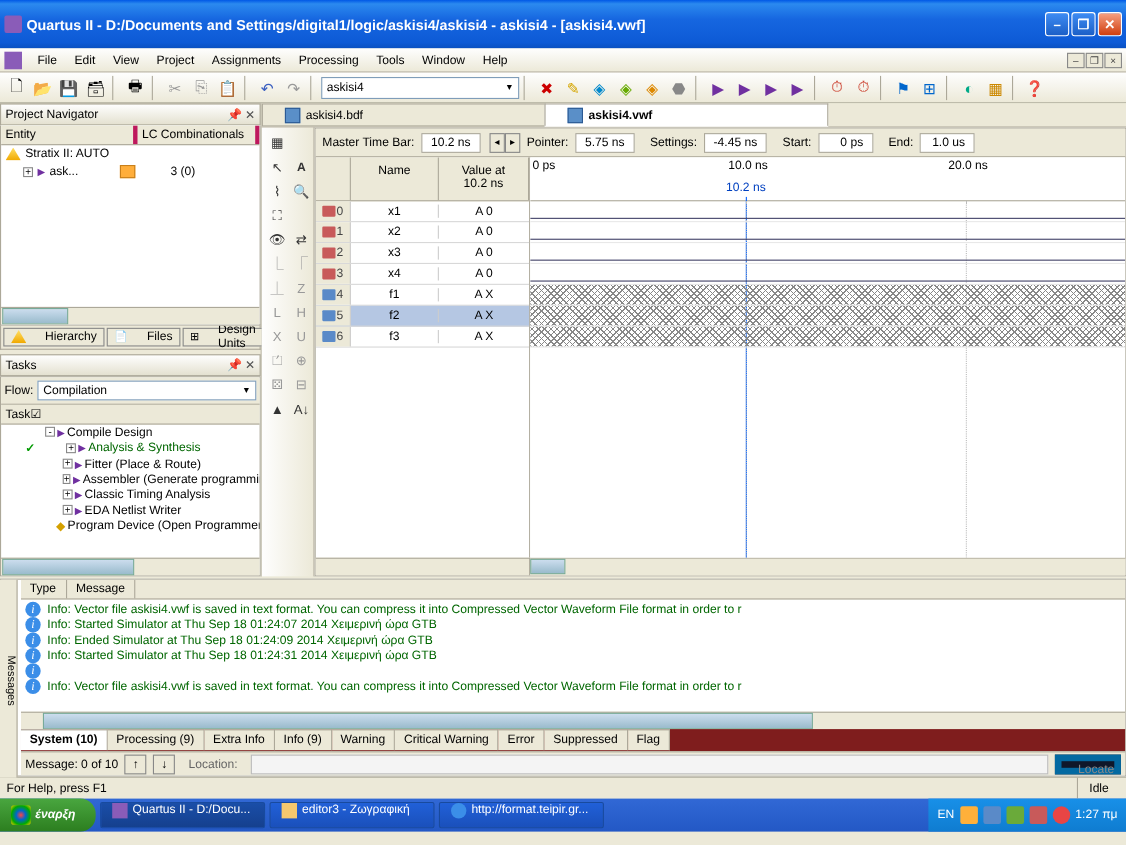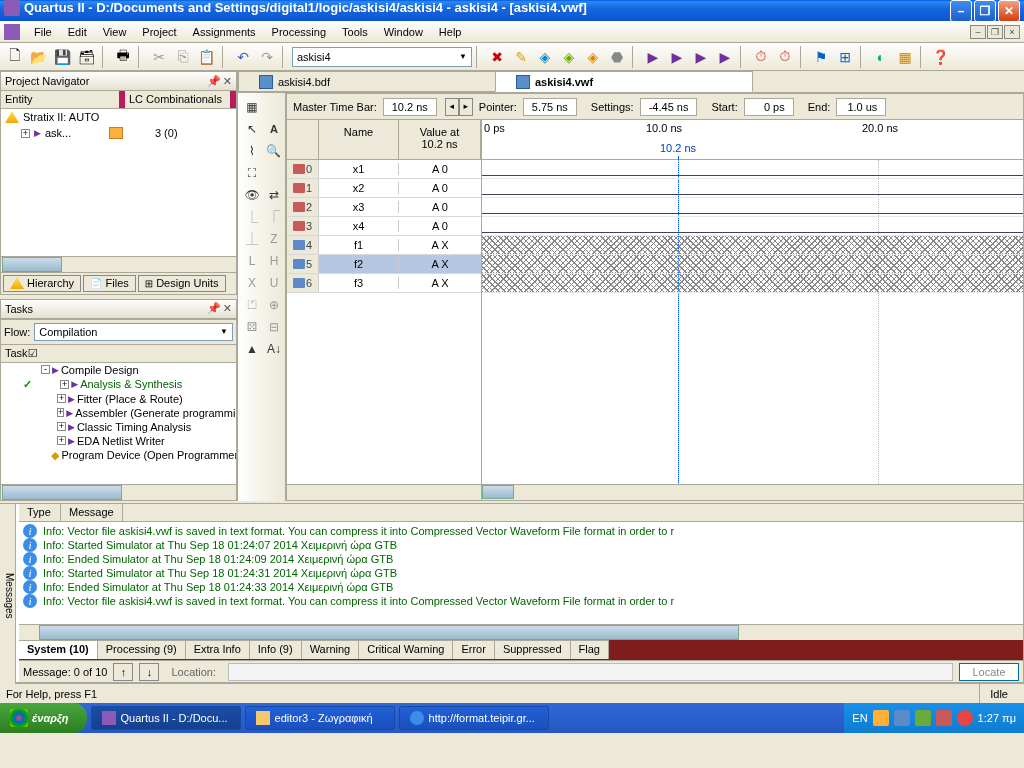--- a/index.html
+++ b/index.html
@@ -1,17 +1,17 @@
 <!DOCTYPE html>
 <html><head>
 <meta charset="utf-8">
 <style>
 *{box-sizing:border-box;margin:0;padding:0;font-family:Tahoma,Arial,sans-serif;font-size:11px;user-select:none}
 body{background:#ece9d8;width:1024px;height:768px;overflow:hidden;position:relative}
-.titlebar{height:21px;background:linear-gradient(to bottom,#0058e6 0%,#2b8aef 8%,#1666e0 40%,#0d5ad6 88%,#0950c0 100%);display:flex;align-items:flex-start;padding:0 4px;color:#fff}
+.titlebar{height:44px;background:linear-gradient(to bottom,#0058e6 0%,#2b8aef 8%,#1666e0 40%,#0d5ad6 88%,#0950c0 100%);display:flex;align-items:center;padding:0 4px;color:#fff}
 .titlebar-icon{width:16px;height:16px;margin-right:4px;background:#8a5cb8;border-radius:2px}
 .titlebar-text{flex:1;font-weight:bold;font-size:13px}
 .win-btns{display:flex;gap:2px}
 .win-btn{width:22px;height:22px;border:1px solid #fff;border-radius:3px;display:flex;align-items:center;justify-content:center;font-weight:bold;font-size:12px;color:#fff}
 .win-min,.win-max{background:linear-gradient(#3f8cf3,#1b5fc7)}
 .win-close{background:linear-gradient(#f5a082,#d03e0e)}
 .menubar{height:22px;background:linear-gradient(#fefefe,#ece9d8);display:flex;align-items:center;border-bottom:1px solid #aca899;padding-left:4px}
 .menubar .app-ico{width:16px;height:16px;background:#8a5cb8;margin-right:6px}
 .menubar span{padding:3px 8px}
 .mdi-btns{margin-left:auto;display:flex;gap:1px;padding-right:4px}
@@ -20,29 +20,29 @@
 .tb-btn{width:22px;height:22px;display:flex;align-items:center;justify-content:center;border:1px solid transparent;font-size:14px}
 .tb-sep{width:6px;height:22px;border-left:1px solid #aca899;margin:0 2px}
 .tb-combo{height:20px;border:1px solid #7f9db9;background:#fff;padding:0 4px;display:flex;align-items:center}
 .tb-combo .arrow{margin-left:auto;font-size:8px;color:#000}
 .main-area{display:flex;height:430px}
 .left-col{width:238px;display:flex;flex-direction:column;border-right:1px solid #aca899}
 .panel-hdr{height:20px;background:linear-gradient(#fefefe,#e4e1d0);border:1px solid #aca899;display:flex;align-items:center;padding:0 4px;font-size:11px}
 .panel-hdr .pins{margin-left:auto;display:flex;gap:2px;color:#555;font-size:9px}
 .nav-body{flex:1;background:#fff;border:1px solid #aca899;border-top:none;overflow:hidden;position:relative}
 .grid-hdr{display:flex;background:#ece9d8;height:18px;border-bottom:1px solid #aca899}
-.grid-hdr div{padding:2px 4px;border-right:6px solid #be185d}
+.grid-hdr div{padding:2px 4px;border-right:4px solid #be185d}
 .tree-row{display:flex;align-items:center;padding:2px 4px;gap:4px}
 .tree-ico{width:14px;height:12px;display:inline-block}
 .warn-ico{background:linear-gradient(#ffe066,#f0a800);clip-path:polygon(50% 0,100% 100%,0 100%)}
 .bdf-ico{background:#ffae3b;border:1px solid #c8801c}
 .nav-scroll{position:absolute;bottom:0;left:0;right:0;height:16px;background:#ece9d8;border-top:1px solid #aca899;display:flex}
 .nav-scroll .thumb{width:60px;background:linear-gradient(#cde,#9bc);border:1px solid #7a9;margin-left:1px}
 .nav-tabs{height:22px;display:flex;gap:2px;padding:2px;background:#ece9d8;border:1px solid #aca899;border-top:none}
-.nav-tab{border:1px solid #888;padding:2px 6px;background:#ece9d8;font-size:10px;display:flex;align-items:center;gap:3px}
+.nav-tab{border:1px solid #888;padding:2px 6px;background:#ece9d8;font-size:10px;display:flex;align-items:center;gap:17px}
 .tasks-panel{border:1px solid #aca899;background:#fff;flex:1;display:flex;flex-direction:column}
 .flow-row{display:flex;align-items:center;padding:3px;gap:4px;background:#ece9d8;border-bottom:1px solid #aca899}
 .flow-combo{flex:1;height:18px;border:1px solid #7f9db9;background:#fff;padding:0 4px;display:flex;align-items:center}
 .task-hdr{background:#ece9d8;padding:2px 4px;border-bottom:1px solid #aca899}
 .task-tree{flex:1;overflow:hidden;font-size:11px}
 .task-row{display:flex;align-items:center;padding:1px 0;gap:2px;white-space:nowrap}
 .task-row .pm{width:9px;height:9px;border:1px solid #888;text-align:center;line-height:7px;font-size:9px;background:#fff}
 .task-row .tri{color:#7030a0;font-size:9px}
 .tasks-scroll{height:16px;background:#ece9d8;border-top:1px solid #aca899;display:flex}
 .tasks-scroll .thumb{width:120px;background:linear-gradient(#cde,#9bc);border:1px solid #7a9;margin-left:1px}
@@ -92,26 +92,26 @@
 .msg-row .info-ico{width:14px;height:14px;border-radius:50%;background:#3b8ee8;color:#fff;text-align:center;line-height:14px;font-family:Georgia;font-style:italic;font-size:11px}
 .msg-hscroll{height:16px;background:#ece9d8;border-top:1px solid #aca899;display:flex}
 .msg-hscroll .thumb{width:700px;background:linear-gradient(#cde,#9bc);border:1px solid #7a9;margin-left:20px}
 .msg-tabs{height:20px;display:flex;background:#7f1d1d;border-top:1px solid #7f1d1d}
 .msg-tab{padding:2px 8px;border-right:1px solid #aca899;border-top:1px solid #aca899;font-size:11px;background:#ece9d8;position:relative;top:-1px}
 .msg-tab.active{background:#fff;font-weight:bold}
 .msg-footer{height:22px;display:flex;align-items:center;background:#ece9d8;border-top:1px solid #aca899;padding:0 4px;gap:6px}
 .msg-footer .fb{width:20px;height:18px;border:1px solid #888;background:#ece9d8;text-align:center;font-size:11px;line-height:16px}
 .msg-footer .loc-lbl{color:#666;padding:0 6px}
 .msg-footer .loc-box{flex:1;height:18px;border:1px solid #bbb;background:#f4f4f4}
-.msg-footer .locate-btn{width:60px;height:18px;border:1px solid #0369a1;background:#ffffff;color:#888;text-align:center;line-height:16px}
+.msg-footer .locate-btn{width:60px;height:18px;border:6px solid #0369a1;background:#0f172a;color:#888;text-align:right;line-height:16px}
 .statusbar{height:20px;background:#ece9d8;border-top:1px solid #aca899;display:flex;align-items:center;padding:0 6px}
 .statusbar .sb-cell{padding:0 10px;border-left:1px solid #aca899;height:100%;display:flex;align-items:center}
 .taskbar{height:30px;background:linear-gradient(#3168d5,#2358c5);display:flex;align-items:center}
 .start-btn{height:30px;padding:0 18px 0 10px;background:linear-gradient(#49a63f,#2c7e1f);color:#fff;font-weight:bold;font-style:italic;font-size:15px;border-radius:0 14px 14px 0;display:flex;align-items:center;gap:4px}
-.tb-task{height:24px;margin-left:4px;padding:0 10px;background:linear-gradient(#2160d8,#1a50bb);border:1px solid #184a9e;color:#fff;display:flex;align-items:center;gap:5px;font-size:11px;border-radius:2px;min-width:150px}
+.tb-task{height:24px;margin-left:4px;padding:0 10px;background:linear-gradient(#2160d8,#1a50bb);border:1px solid #184a9e;color:#fff;display:flex;align-items:flex-start;gap:5px;font-size:11px;border-radius:2px;min-width:150px}
 .tb-task.active{background:linear-gradient(#1a4ea8,#15408e)}
 .systray{margin-left:auto;height:30px;background:linear-gradient(#1890e8,#0f7cd0);display:flex;align-items:center;padding:0 8px;gap:5px;color:#fff;font-size:11px}
 .systray .ico{width:16px;height:16px;border-radius:2px}
 .chk{color:#009900;font-weight:bold}
 </style>
 </head>
 <body>
 
 <div class="titlebar">
   <div class="titlebar-icon"></div>
@@ -381,21 +381,21 @@
                 <div class="sig-row">
                   <div class="sig-idx"><span class="pin out"></span>6</div>
                   <div class="sig-name">f3</div>
                   <div class="sig-val">A X</div>
                 </div>
               </div>
           </div>
           <div class="wave-canvas">
             <div class="ruler">
               <span class="tick-lbl" style="left:2px">0 ps</span>
-              <span class="tick-lbl" style="left:164px">10.0 ns</span>
+              <span class="tick-lbl" style="left:180px">10.0 ns</span>
               <span class="tick-lbl" style="left:380px">20.0 ns</span>
               <span class="marker-lbl" style="left:178px">10.2 ns</span>
               <div class="marker-line" style="left:196px"></div>
             </div>
             <div class="tick-line" style="left:196px;top:40px;bottom:0"></div>
             <div class="tick-line" style="left:396px;top:40px;bottom:0"></div>
             <div id="wave-rows">
                 <div class="wrow">
                   <div class="low-line"></div>
                 </div>
@@ -447,21 +447,20 @@
           <div class="msg-row">
             <span class="info-ico">i</span>
             <span>Info: Ended Simulator at Thu Sep 18 01:24:09 2014 Χειμερινή ώρα GTB</span>
           </div>
           <div class="msg-row">
             <span class="info-ico">i</span>
             <span>Info: Started Simulator at Thu Sep 18 01:24:31 2014 Χειμερινή ώρα GTB</span>
           </div>
           <div class="msg-row">
             <span class="info-ico">i</span>
-            <span>Info: Ended Simulator at Thu Sep 18 01:24:33 2014 Χειμερινή ώρα GTB</span>
           </div>
           <div class="msg-row">
             <span class="info-ico">i</span>
             <span>Info: Vector file askisi4.vwf is saved in text format. You can compress it into Compressed Vector Waveform File format in order to r</span>
           </div>
         </div>
     <div class="msg-hscroll">
           <div class="thumb"></div>
         </div>
     <div class="msg-tabs">

